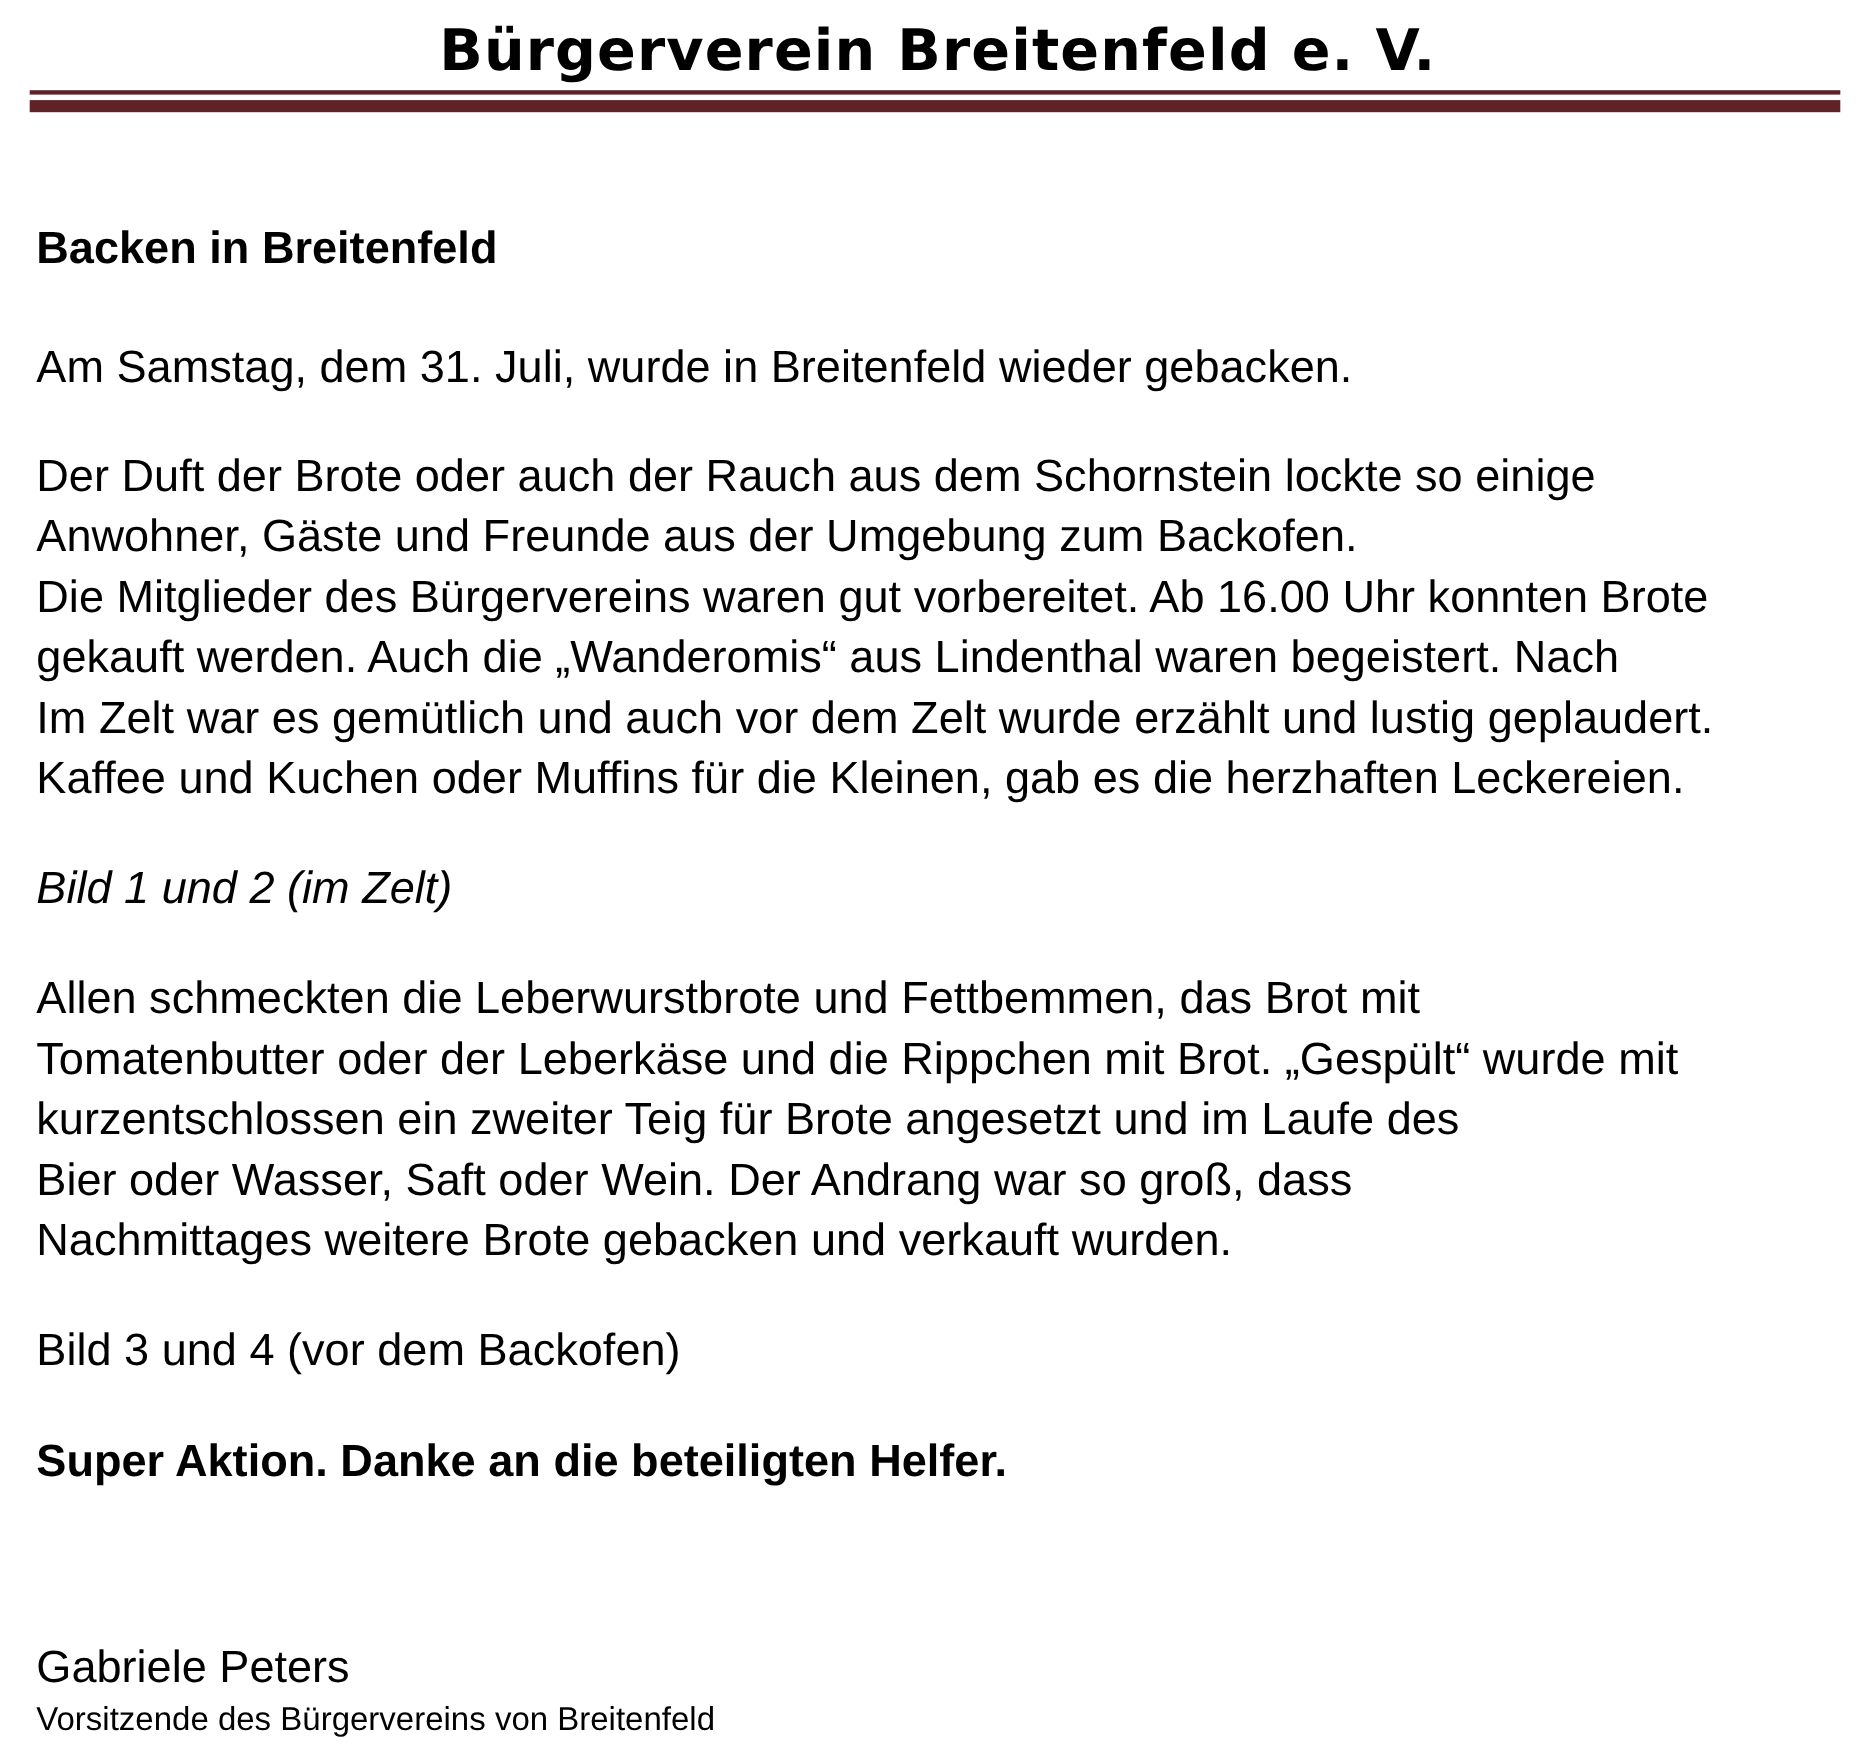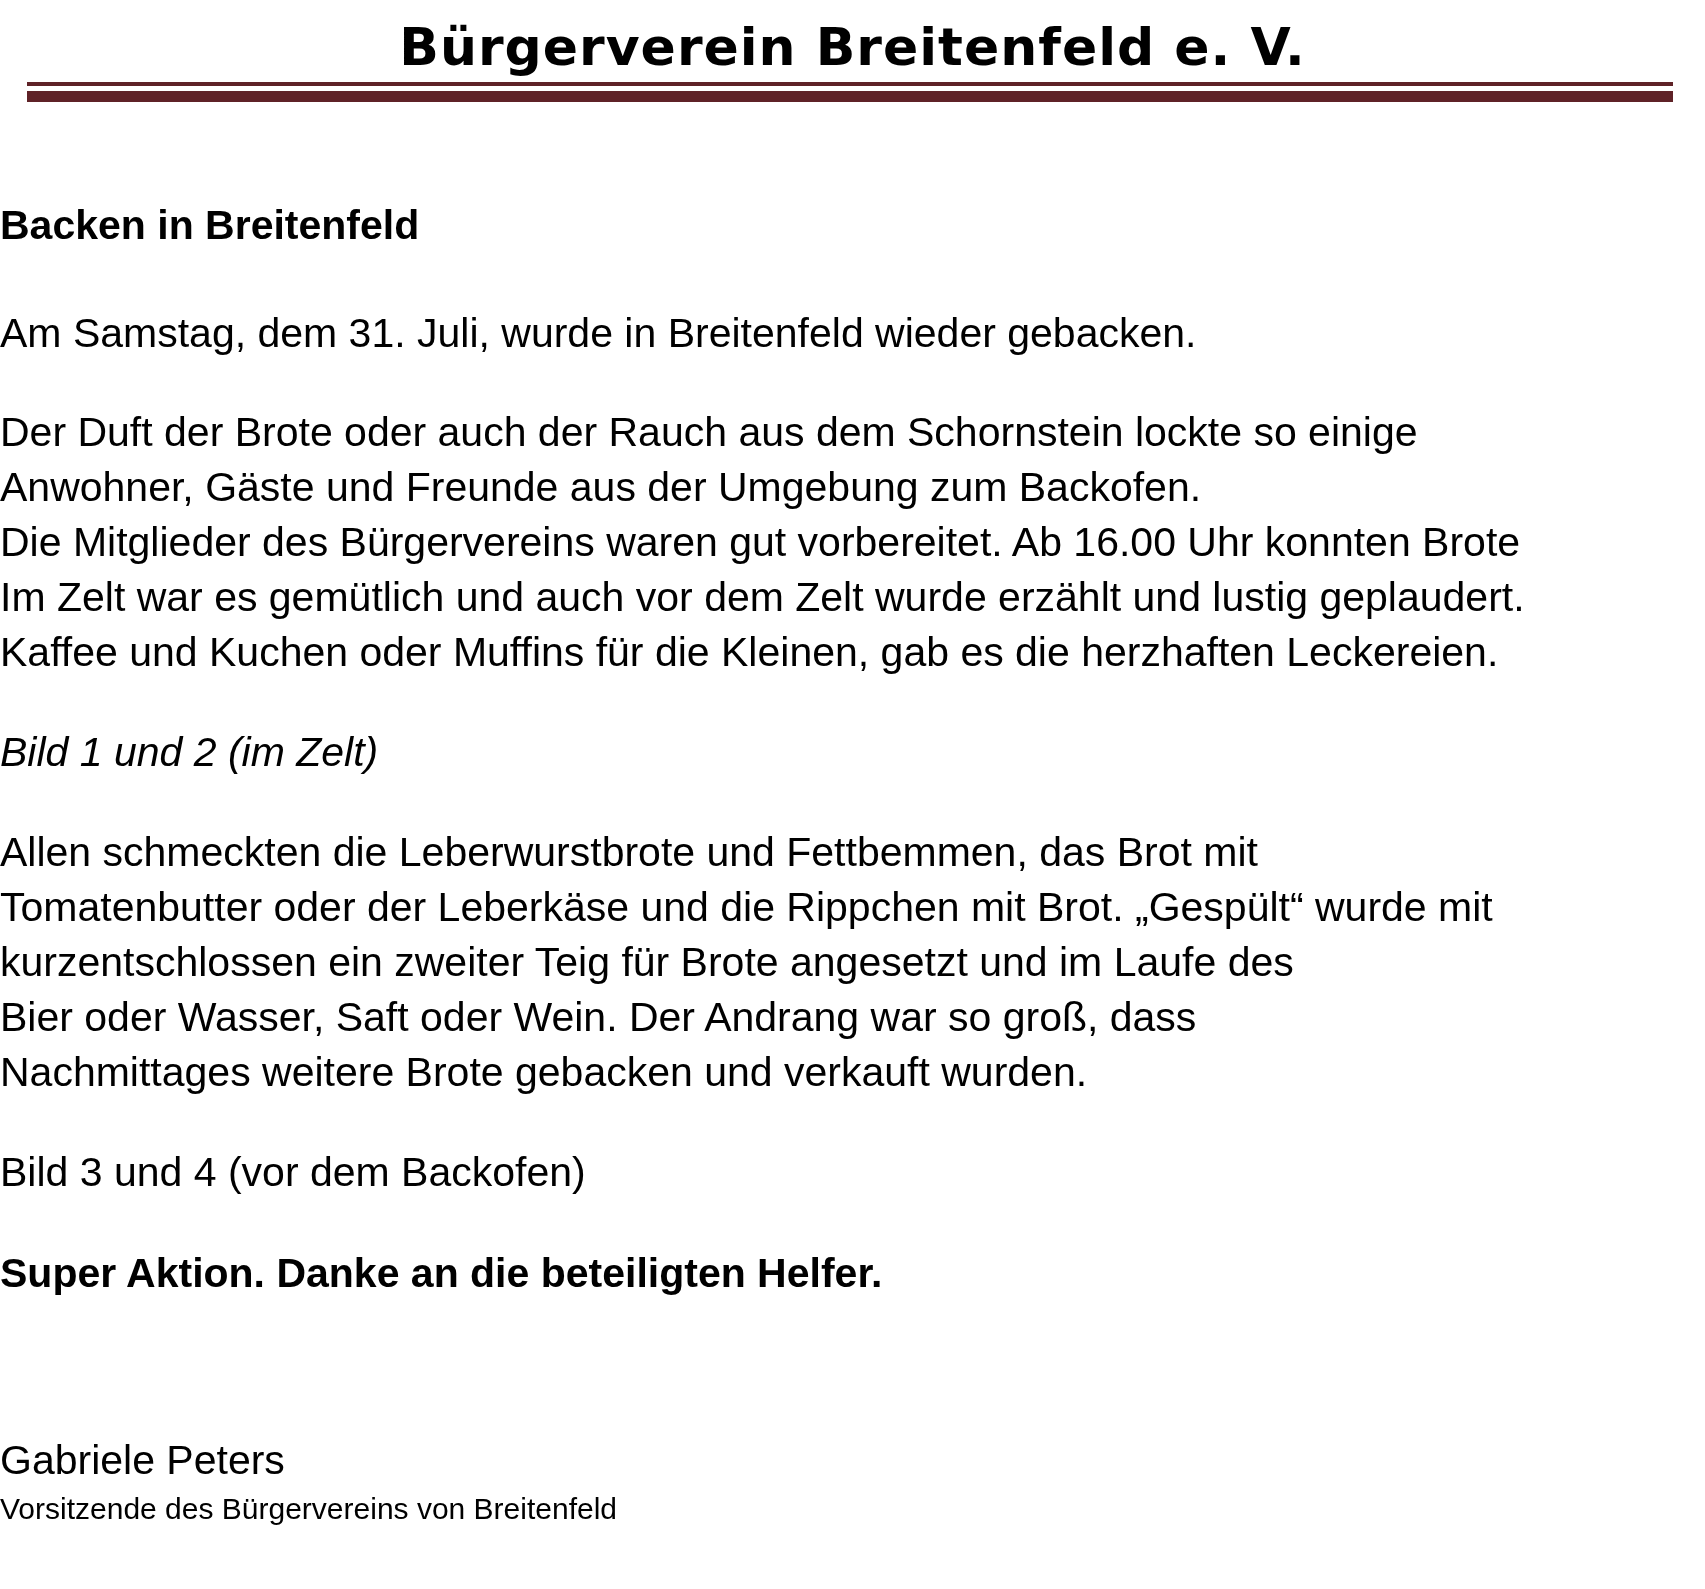--- a/index.html
+++ b/index.html
@@ -24,20 +24,21 @@
     line-height: 64px;
     letter-spacing: 1px;
     white-space: nowrap;
   }
   .rule { background: var(--rule-color); margin-left: 27px; margin-right: 32px; }
   .rule-thin  { height: 4px;  margin-top: 3px; }
   .rule-thick { height: 11px; margin-top: 5px; }
 
   
   .doc-body {
+    padding-left: 33px;
     font-size: 41px;
     line-height: 55px;
   }
   .line { white-space: nowrap; }
   .heading { font-weight: bold; margin-top: 96px; }
   .p-intro   { margin-top: 53px; }
   .p-main    { margin-top: 44px; }
   .p-bild12  { margin-top: 45px; font-style: italic; }
   .p-allen   { margin-top: 45px; }
   .p-bild34  { margin-top: 45px; }
@@ -60,20 +61,21 @@
     <div class="line heading">Backen in Breitenfeld</div>
 
     <div class="para p-intro">
       <div class="line">Am Samstag, dem 31. Juli, wurde in Breitenfeld wieder gebacken.</div>
     </div>
 
     <div class="para p-main">
       <div class="line">Der Duft der Brote oder auch der Rauch aus dem Schornstein lockte so einige</div>
       <div class="line">Anwohner, Gäste und Freunde aus der Umgebung zum Backofen.</div>
       <div class="line">Die Mitglieder des Bürgervereins waren gut vorbereitet. Ab 16.00 Uhr konnten Brote</div>
+      <div class="line">gekauft werden. Auch die „Wanderomis“ aus Lindenthal waren begeistert. Nach</div>
       <div class="line">Im Zelt war es gemütlich und auch vor dem Zelt wurde erzählt und lustig geplaudert.</div>
       <div class="line">Kaffee und Kuchen oder Muffins für die Kleinen, gab es die herzhaften Leckereien.</div>
     </div>
 
     <div class="para p-bild12">
       <div class="line">Bild 1 und 2 (im Zelt)</div>
     </div>
 
     <div class="para p-allen">
       <div class="line">Allen schmeckten die Leberwurstbrote und Fettbemmen, das Brot mit</div>

